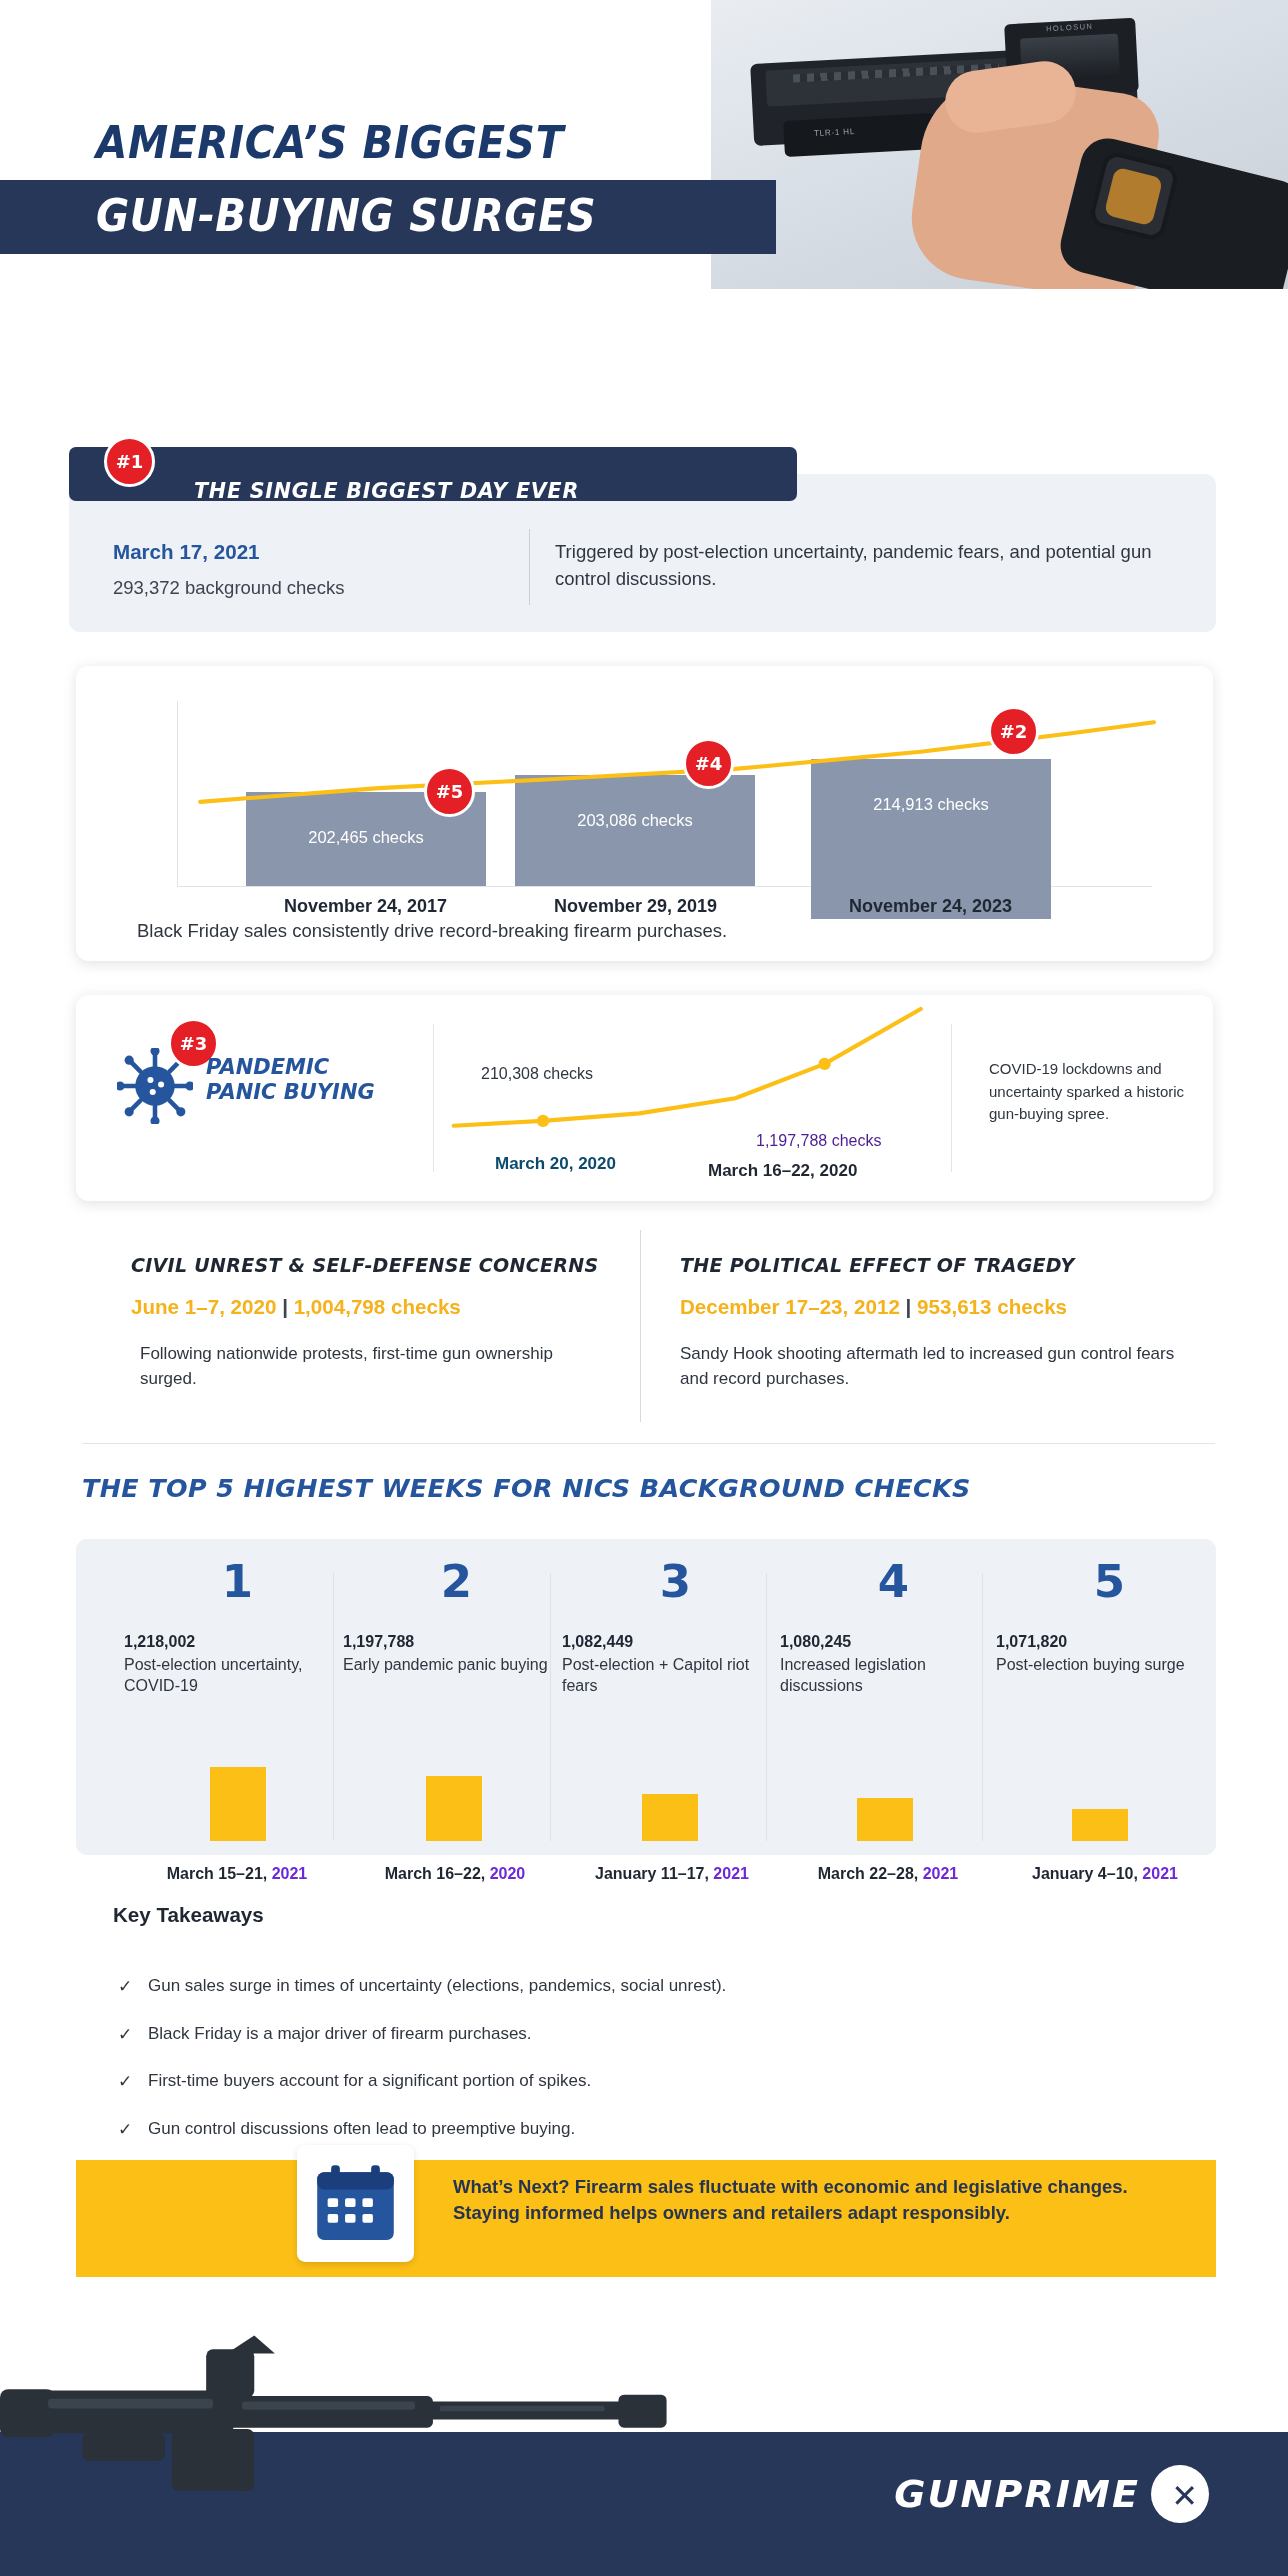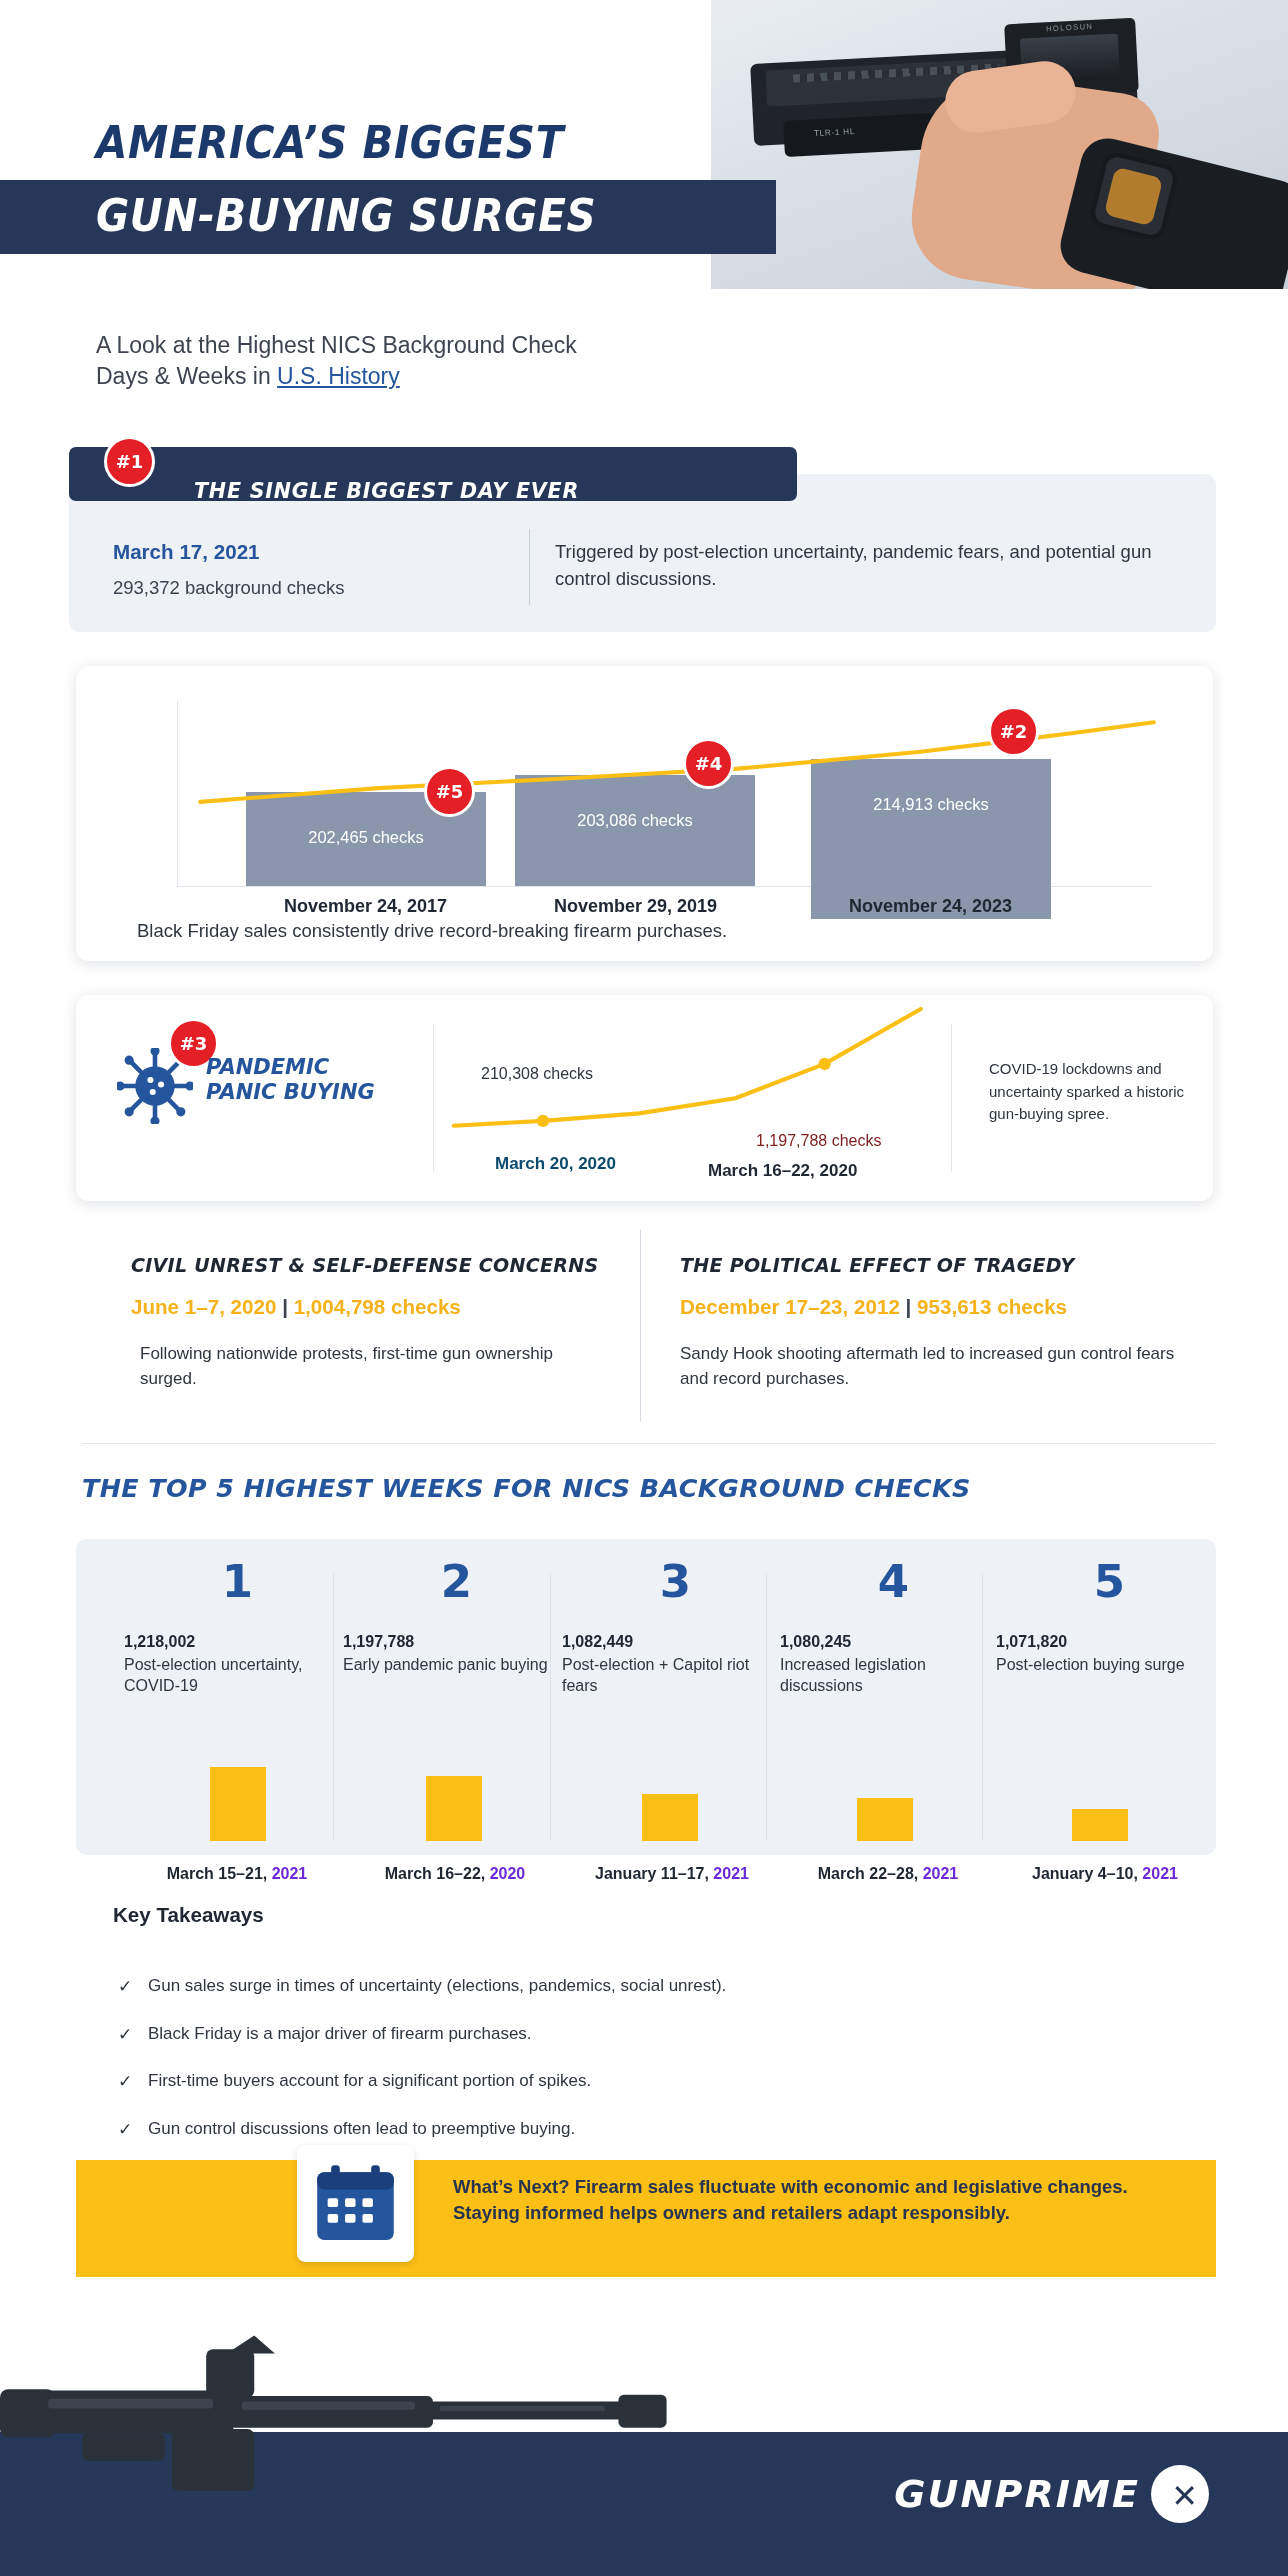--- a/index.html
+++ b/index.html
@@ -334,21 +334,21 @@
   }
   .pan-desc {
     position: absolute;
     left: 989px; top: 1058px;
     width: 206px;
     font-size: 15px;
     line-height: 1.5;
     color: #2f3640;
   }
   .pan-v1 { position:absolute; left: 481px; top: 1065px; font-size: 16px; color: #2f3640; }
-  .pan-v2 { position:absolute; left: 756px; top: 1132px; font-size: 16px; color: #7f1d1d; }
+  .pan-v2 { position:absolute; left: 756px; top: 1132px; font-size: 16px; color: #4c1d95; }
   .pan-d1 { position:absolute; left: 495px; top: 1154px; font-size: 17px; font-weight: 800; color: #0c4a6e; }
   .pan-d2 { position:absolute; left: 708px; top: 1161px; font-size: 17px; font-weight: 800; color: #1f2733; }
 
   
   .two-col-div {
     position: absolute;
     left: 640px; top: 1230px;
     width: 1.4px; height: 192px;
     background: #d6dbe3;
   }
@@ -549,24 +549,20 @@
       <div class="thumb"></div>
       <div class="sleeve"></div>
       <div class="watch"></div>
       <div class="watch-face"></div>
     </div>
     <div class="title-band"></div>
     <div class="title1">AMERICA’S BIGGEST</div>
     <div class="title2">GUN-BUYING SURGES</div>
   </div>
 
-  <div class="subtitle">
-    <span>A Look at the Highest NICS Background Check</span><br>
-    <span>Days &amp; Weeks in </span><span class="u">U.S. History</span>
-  </div>
 
   <div class="sec1"></div>
   <div class="sec1-band"></div>
   <div class="badge" id="badge1">#1</div>
   <div class="sec1-band-text">THE SINGLE BIGGEST DAY EVER</div>
   <div class="sec1-date">March 17, 2021</div>
   <div class="sec1-checks">293,372 background checks</div>
   <div class="sec1-div"></div>
   <div class="sec1-desc">Triggered by post-election uncertainty, pandemic fears, and potential gun control discussions.</div>
 

